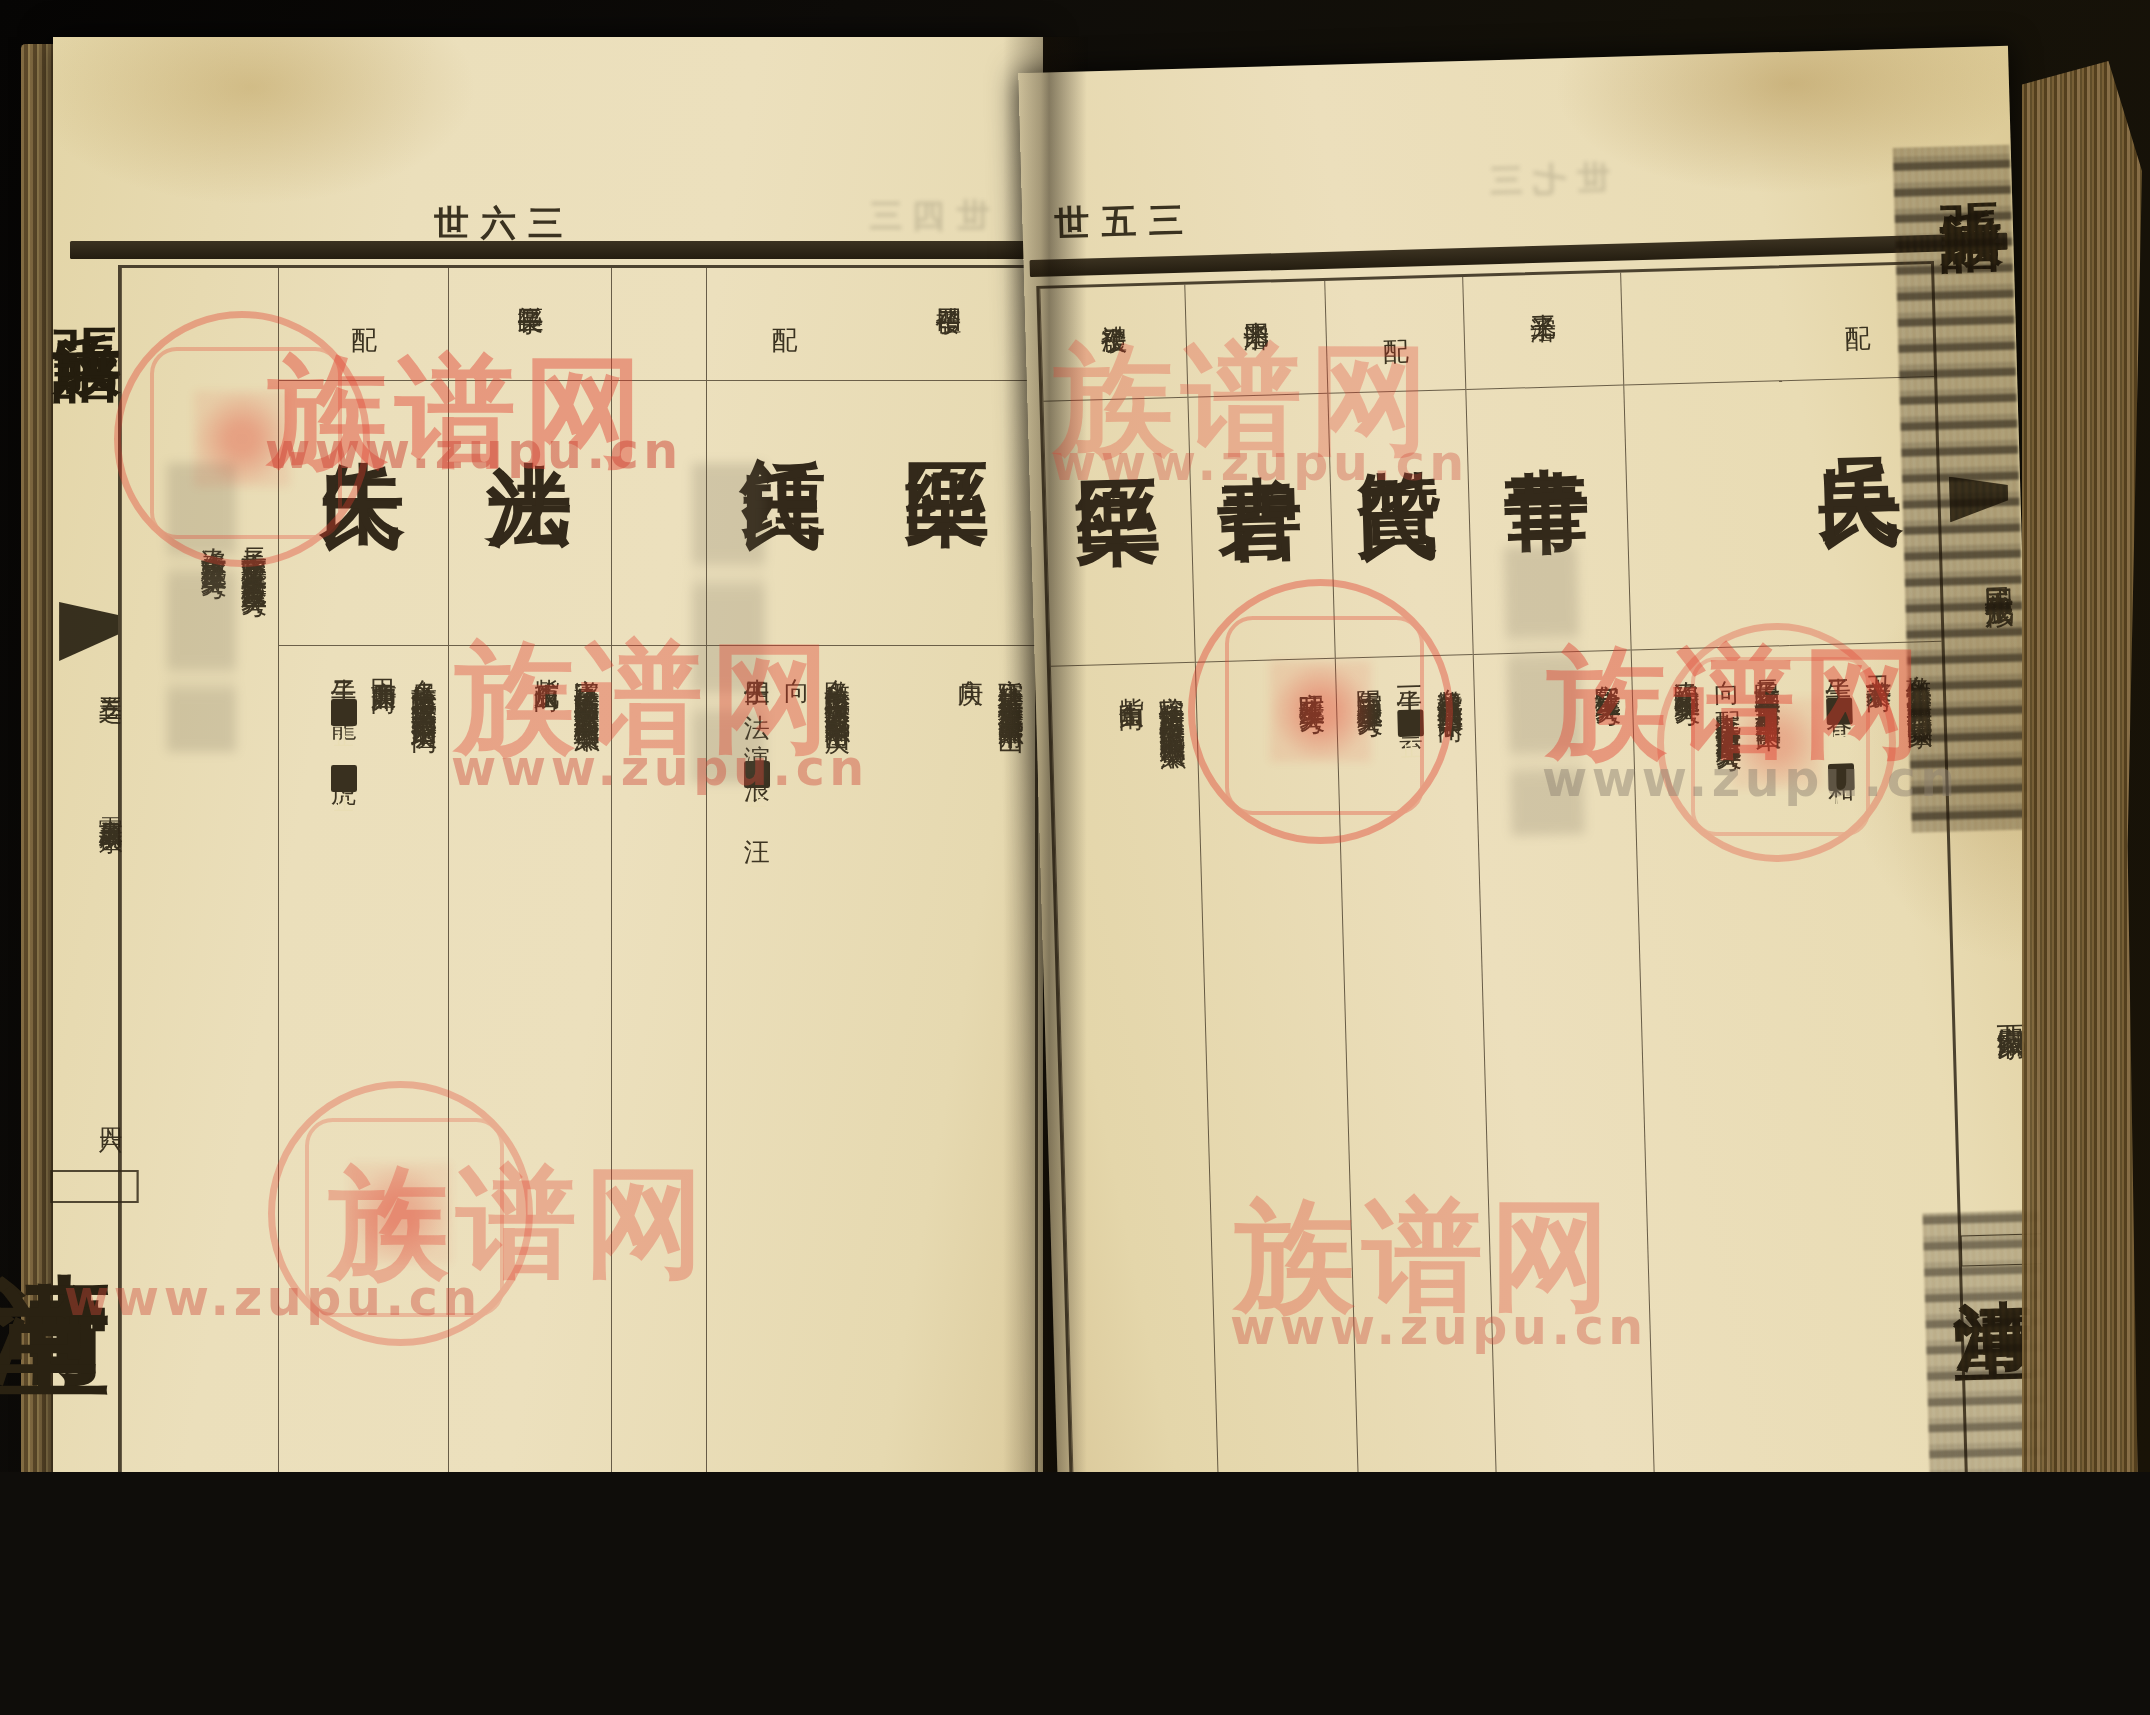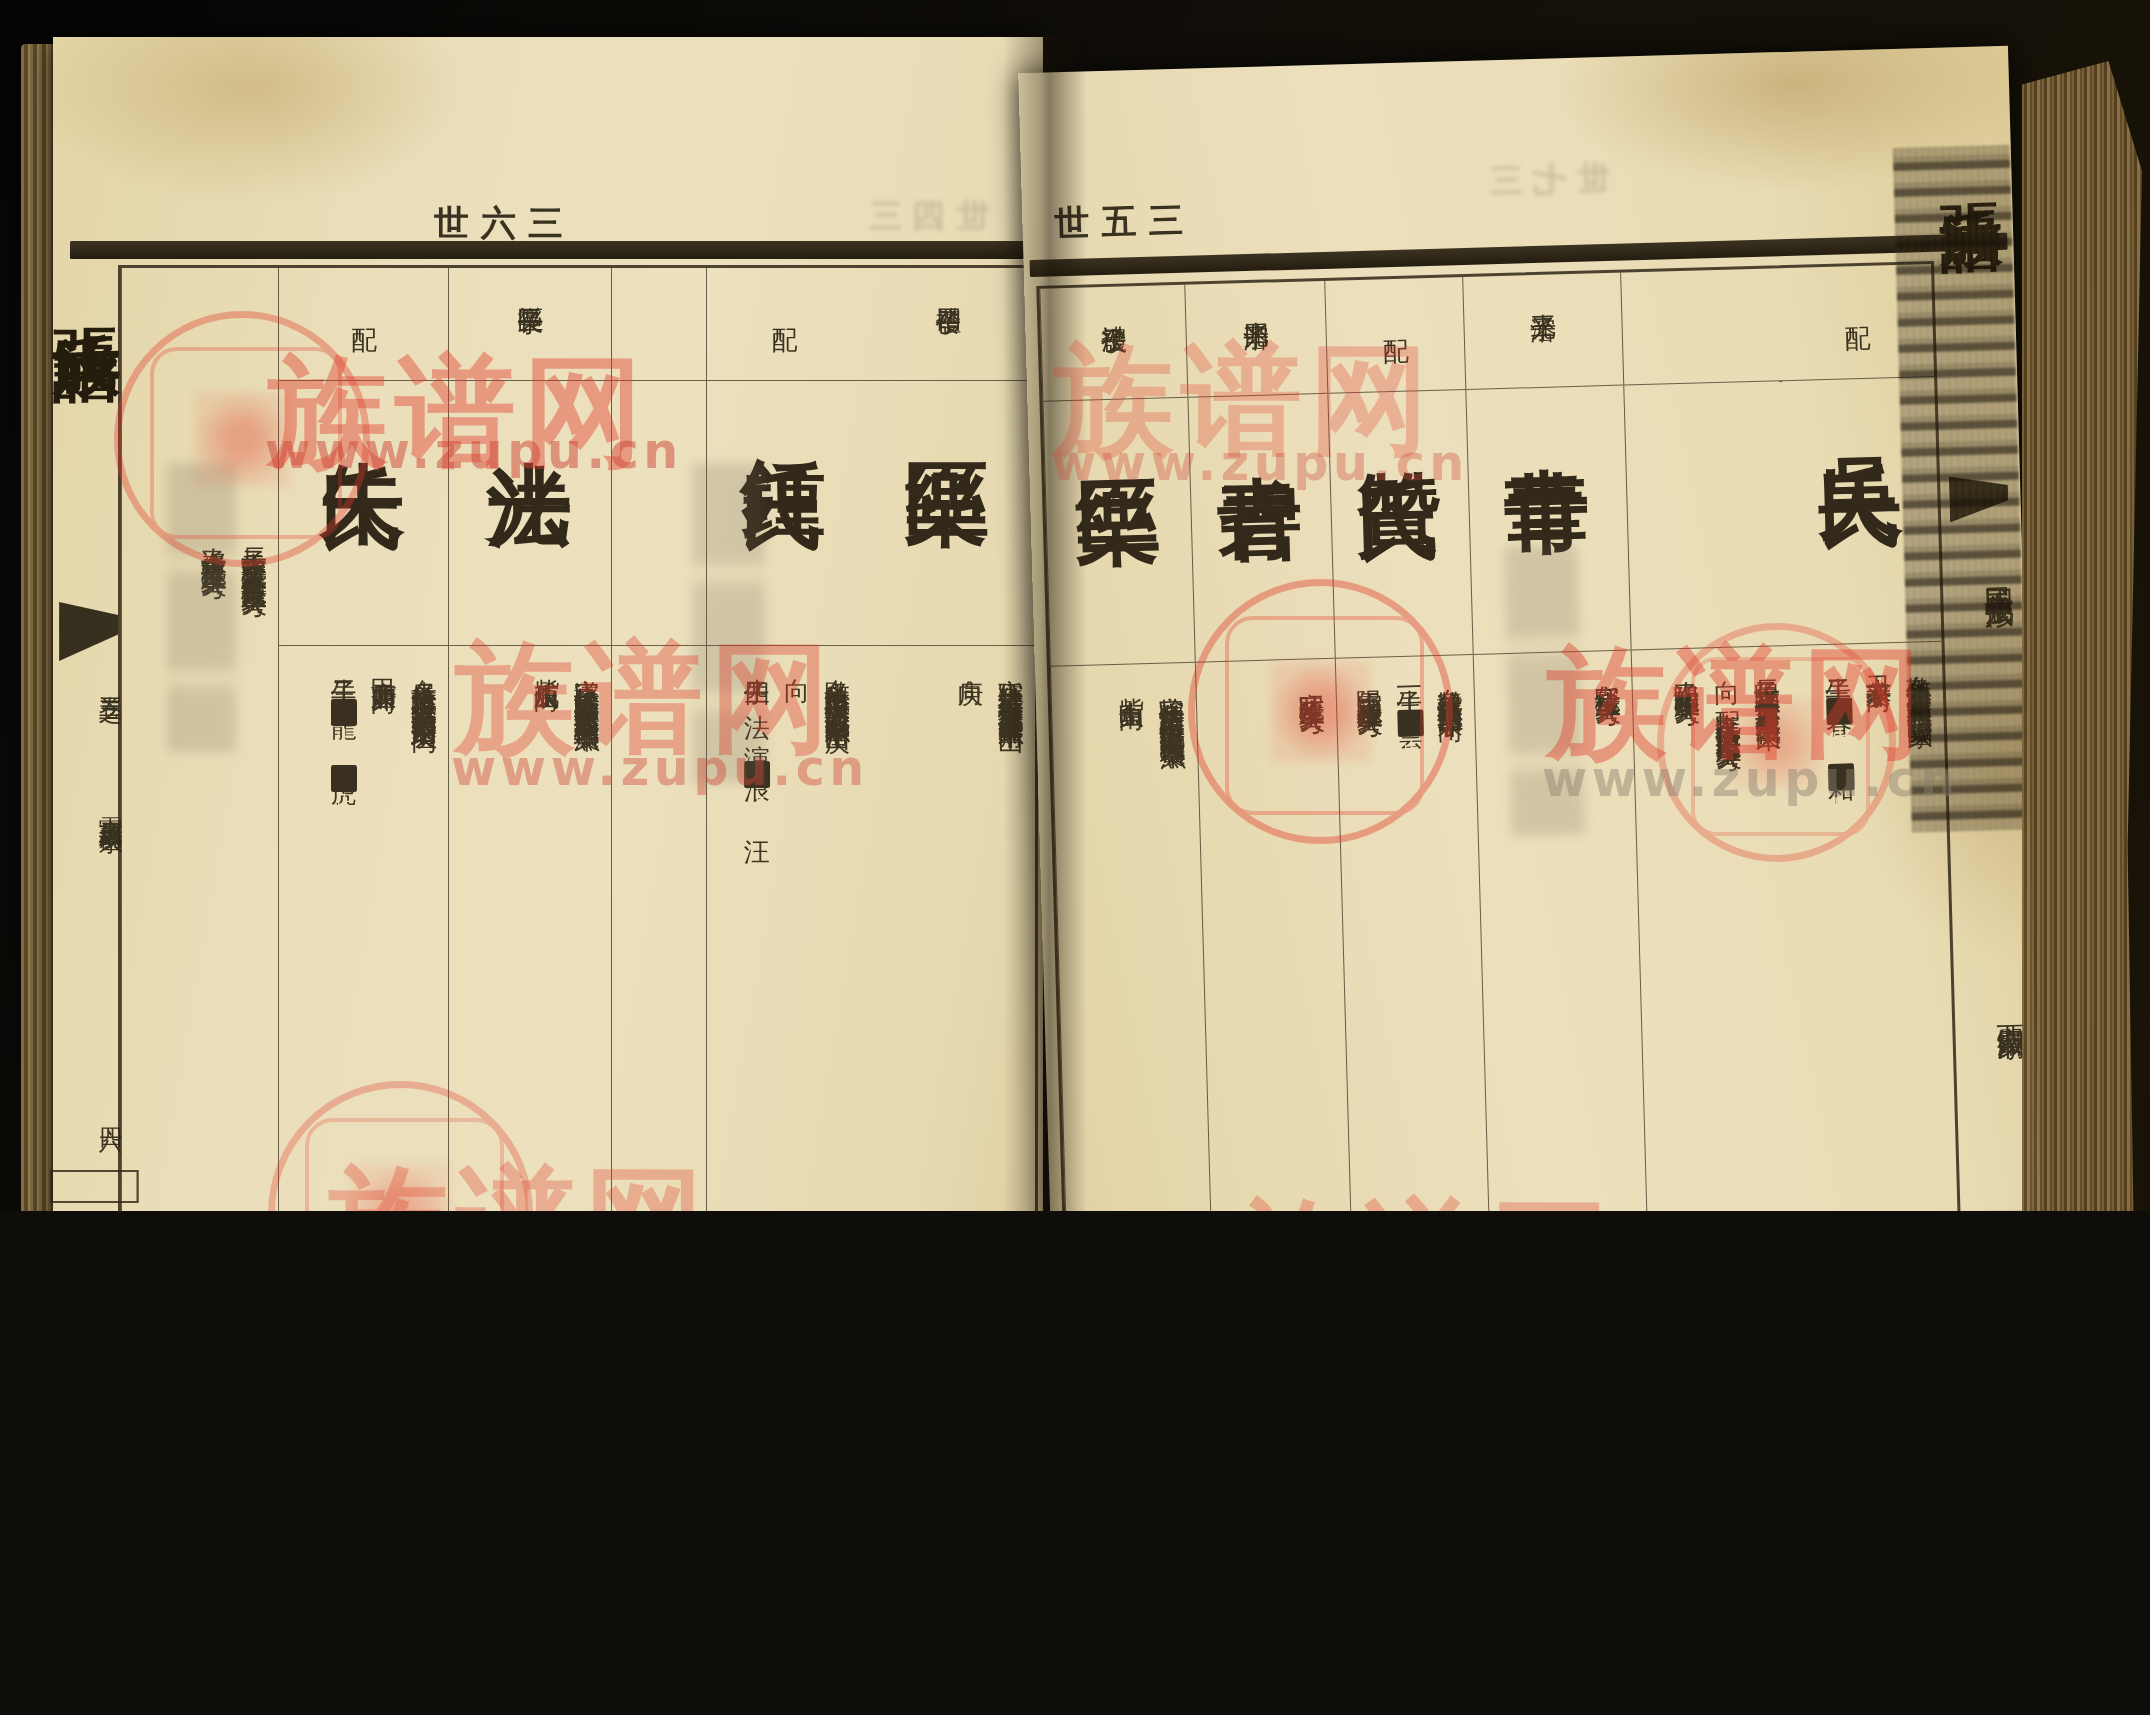--- a/index.html
+++ b/index.html
@@ -1,16 +1,16 @@
 <!DOCTYPE html>
 <html style="font-size:12px"><head>
 <meta charset="utf-8">
 <style>
   html,body{margin:0;padding:0;background:#0f0d0a;}
-  .scene{position:relative;width:2151px;height:1211px;overflow:hidden;
+  .scene{position:relative;width:2151px;height:1472px;overflow:hidden;
          background:linear-gradient(115deg,#060504 0%,#0e0c09 30%,#141109 60%,#191307 100%);
          font-family:"DejaVu Serif","Liberation Serif",serif;color:#2e2717;}
   
   .page{position:absolute;box-shadow:0 0 30px rgba(0,0,0,.8);}
   .page-left{left:53px;top:37px;width:990px;height:1676px;
     background:
       radial-gradient(320px 167px at 20% 3%, rgba(173,138,64,.38), rgba(173,138,64,0) 70%),
       radial-gradient(381px 228px at 45% 98%, rgba(150,120,60,.18), rgba(150,120,60,0) 70%),
       linear-gradient(100deg,#e3d5a7 0%,#ebdfbb 30%,#ece0bd 55%,#e6d9b0 84%,#d9c797 100%);}
   .page-right{left:1045px;top:73px;width:990px;height:1593px;transform:rotate(-1.6deg);transform-origin:0 60%;

